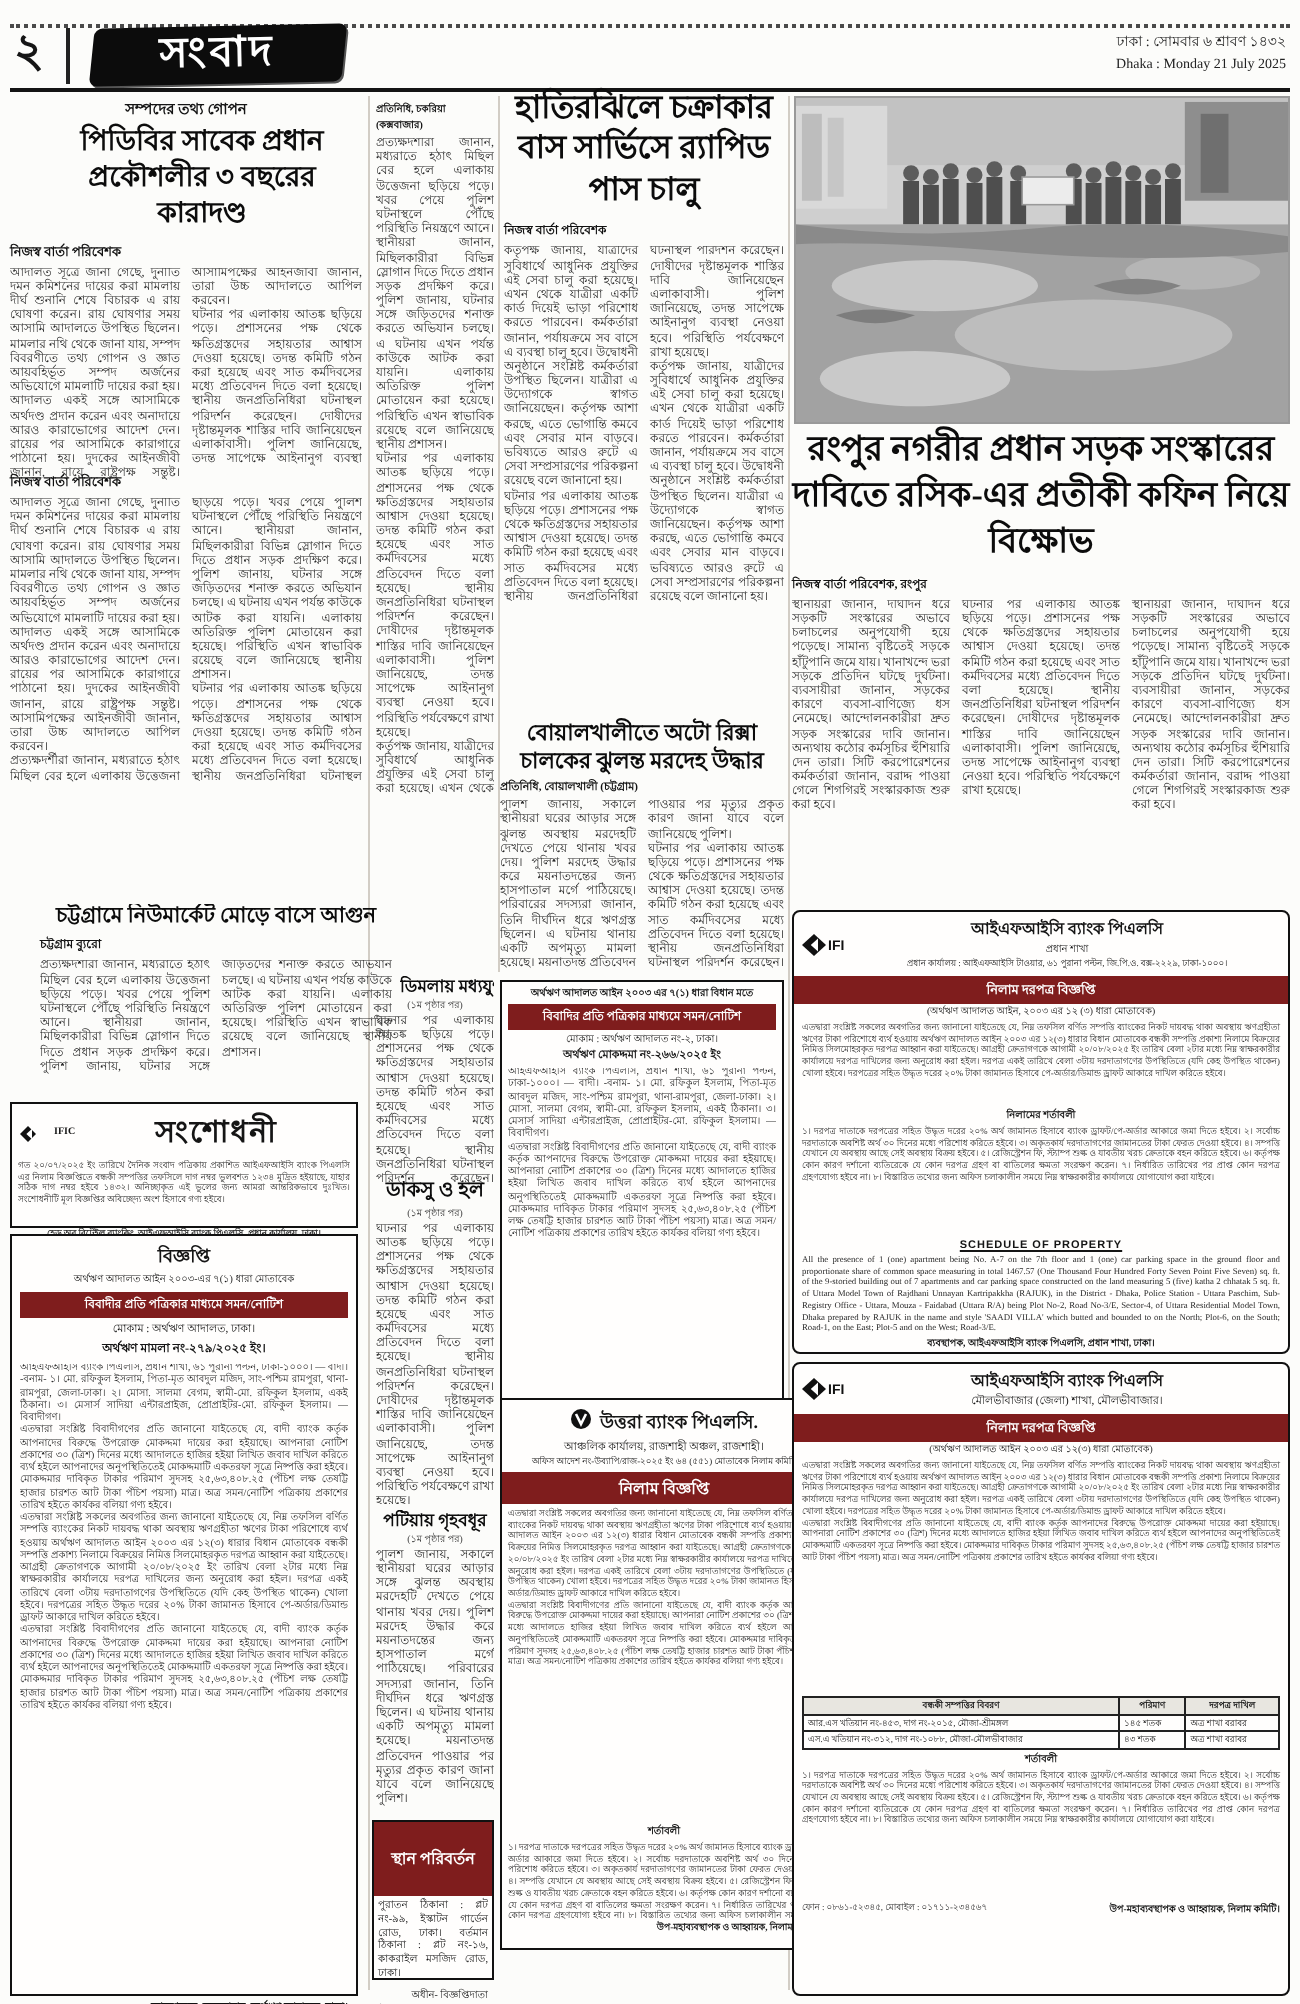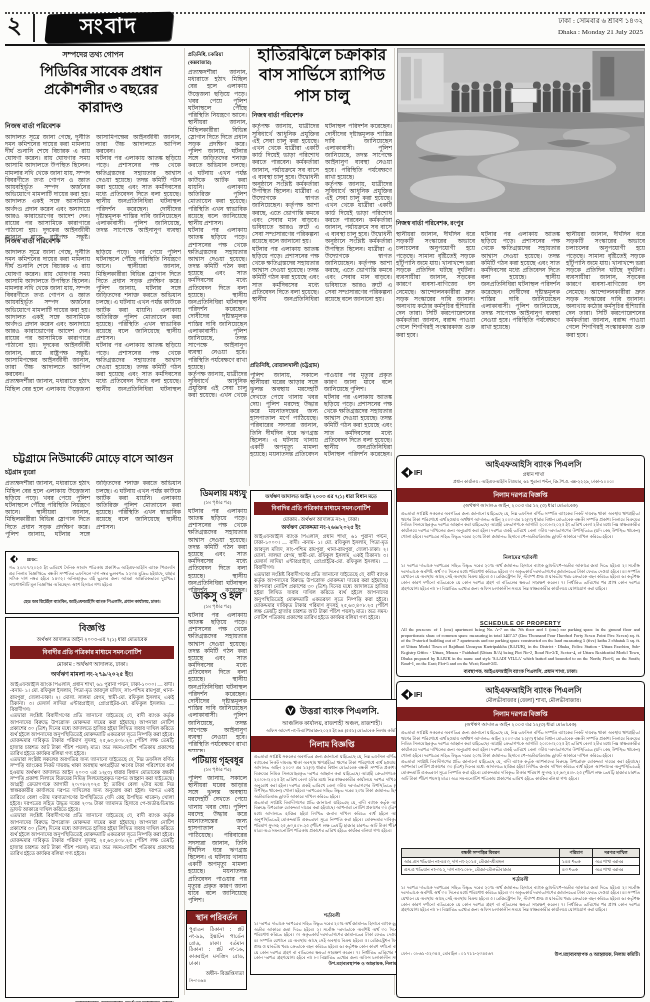--- a/index.html
+++ b/index.html
@@ -69,37 +69,38 @@
 
   <div class="abs" style="left:5px; top:233px; width:176px;">
     <div class="byline" style="font-size:6.5px; margin-top:3px;">নিজস্ব বার্তা পরিবেশক</div>
     <div class="cols2 jt body6 ov" style="height:148px; margin-top:2px;">
       <div>আদালত সূত্রে জানা গেছে, দুর্নীতি দমন কমিশনের দায়ের করা মামলায় দীর্ঘ শুনানি শেষে বিচারক এ রায় ঘোষণা করেন। রায় ঘোষণার সময় আসামি আদালতে উপস্থিত ছিলেন। মামলার নথি থেকে জানা যায়, সম্পদ বিবরণীতে তথ্য গোপন ও জ্ঞাত আয়বহির্ভূত সম্পদ অর্জনের অভিযোগে মামলাটি দায়ের করা হয়। আদালত একই সঙ্গে আসামিকে অর্থদণ্ড প্রদান করেন এবং অনাদায়ে আরও কারাভোগের আদেশ দেন। রায়ের পর আসামিকে কারাগারে পাঠানো হয়। দুদকের আইনজীবী জানান, রায়ে রাষ্ট্রপক্ষ সন্তুষ্ট। আসামিপক্ষের আইনজীবী জানান, তারা উচ্চ আদালতে আপিল করবেন।</div>
       <div>প্রত্যক্ষদর্শীরা জানান, মধ্যরাতে হঠাৎ মিছিল বের হলে এলাকায় উত্তেজনা ছড়িয়ে পড়ে। খবর পেয়ে পুলিশ ঘটনাস্থলে পৌঁছে পরিস্থিতি নিয়ন্ত্রণে আনে। স্থানীয়রা জানান, মিছিলকারীরা বিভিন্ন স্লোগান দিতে দিতে প্রধান সড়ক প্রদক্ষিণ করে। পুলিশ জানায়, ঘটনার সঙ্গে জড়িতদের শনাক্ত করতে অভিযান চলছে। এ ঘটনায় এখন পর্যন্ত কাউকে আটক করা যায়নি। এলাকায় অতিরিক্ত পুলিশ মোতায়েন করা হয়েছে। পরিস্থিতি এখন স্বাভাবিক রয়েছে বলে জানিয়েছে স্থানীয় প্রশাসন।</div>
       <div>ঘটনার পর এলাকায় আতঙ্ক ছড়িয়ে পড়ে। প্রশাসনের পক্ষ থেকে ক্ষতিগ্রস্তদের সহায়তার আশ্বাস দেওয়া হয়েছে। তদন্ত কমিটি গঠন করা হয়েছে এবং সাত কর্মদিবসের মধ্যে প্রতিবেদন দিতে বলা হয়েছে। স্থানীয় জনপ্রতিনিধিরা ঘটনাস্থল পরিদর্শন করেছেন। দোষীদের দৃষ্টান্তমূলক শাস্তির দাবি জানিয়েছেন এলাকাবাসী। পুলিশ জানিয়েছে, তদন্ত সাপেক্ষে আইনানুগ ব্যবস্থা নেওয়া হবে। পরিস্থিতি পর্যবেক্ষণে রাখা হয়েছে।</div>
     </div>
   </div>
 
-  <div class="abs" style="left:5px; top:452px; width:176px;">
+  <div class="abs" style="left:20px; top:452px; width:176px;">
     <div class="hl ov" style="font-size:10.5px; white-space:nowrap;">চট্টগ্রামে নিউমার্কেট মোড়ে বাসে আগুন</div>
     <div class="byline" style="font-size:6px; margin-top:2px;">চট্টগ্রাম ব্যুরো</div>
     <div class="cols2 jt body6 ov" style="height:60px; margin-top:2px;">
       <div>প্রত্যক্ষদর্শীরা জানান, মধ্যরাতে হঠাৎ মিছিল বের হলে এলাকায় উত্তেজনা ছড়িয়ে পড়ে। খবর পেয়ে পুলিশ ঘটনাস্থলে পৌঁছে পরিস্থিতি নিয়ন্ত্রণে আনে। স্থানীয়রা জানান, মিছিলকারীরা বিভিন্ন স্লোগান দিতে দিতে প্রধান সড়ক প্রদক্ষিণ করে। পুলিশ জানায়, ঘটনার সঙ্গে জড়িতদের শনাক্ত করতে অভিযান চলছে। এ ঘটনায় এখন পর্যন্ত কাউকে আটক করা যায়নি। এলাকায় অতিরিক্ত পুলিশ মোতায়েন করা হয়েছে। পরিস্থিতি এখন স্বাভাবিক রয়েছে বলে জানিয়েছে স্থানীয় প্রশাসন।</div>
     </div>
   </div>
 
   <div class="abs box" style="left:5px; top:551px; width:174px; height:63px; padding:2px 3px;">
     <div class="notice-head" style="padding:0;">
       <span class="ific-mark">
         <svg width="16" height="10" viewBox="0 0 16 10">
             <path d="M1,5 L5,1 L9,5 L5,9 Z" fill="#111"></path>
             <path d="M4.2,5 L7,2.4 L7,7.6 Z" fill="#fff"></path>
           </svg>
         <span style="font-size:5px; font-weight:bold;">IFIC</span>
       </span>
+      <span class="b" style="font-size:15px; letter-spacing:1px; flex:1; text-align:center;">সংশোধনী</span>
     </div>
     <div class="jt micro ov" style="height:34px; margin-top:1px;">গত ২০/০৭/২০২৫ ইং তারিখে দৈনিক সংবাদ পত্রিকায় প্রকাশিত আইএফআইসি ব্যাংক পিএলসি এর নিলাম বিজ্ঞপ্তিতে বন্ধকী সম্পত্তির তফসিলে দাগ নম্বর ভুলবশত ১২৩৪ মুদ্রিত হইয়াছে, যাহার সঠিক দাগ নম্বর হইবে ১৪৩২। অনিচ্ছাকৃত এই ভুলের জন্য আমরা আন্তরিকভাবে দুঃখিত। সংশোধনীটি মূল বিজ্ঞপ্তির অবিচ্ছেদ্য অংশ হিসাবে গণ্য হইবে।</div>
     <div class="c micro b ov" style="height:6px;">হেড অব রিটেইল ব্যাংকিং, আইএফআইসি ব্যাংক পিএলসি, প্রধান কার্যালয়, ঢাকা।</div>
   </div>
 
   <div class="abs box" style="left:5px; top:617px; width:174px; height:381px; padding:3px 4px;">
     <div class="c b" style="font-size:9px;">বিজ্ঞপ্তি</div>
     <div class="c" style="font-size:5px;">অর্থঋণ আদালত আইন ২০০৩-এর ৭(১) ধারা মোতাবেক</div>
     <div class="bar" style="font-size:6px; padding:1px 0; margin:2px 0;">বিবাদীর প্রতি পত্রিকার মাধ্যমে সমন/নোটিশ</div>
     <div class="c" style="font-size:5.5px;">মোকাম : অর্থঋণ আদালত, ঢাকা।</div>
@@ -140,37 +141,38 @@
   <div class="abs" style="left:188px; top:755px; width:59px;">
     <div class="hl ov" style="font-size:8.5px; white-space:nowrap;">পটিয়ায় গৃহবধূর</div>
     <div class="cont" style="font-size:4.8px;">(১ম পৃষ্ঠার পর)</div>
     <div class="jt body6 ov" style="height:128px; margin-top:1px;">
       <div>পুলিশ জানায়, সকালে স্থানীয়রা ঘরের আড়ার সঙ্গে ঝুলন্ত অবস্থায় মরদেহটি দেখতে পেয়ে থানায় খবর দেয়। পুলিশ মরদেহ উদ্ধার করে ময়নাতদন্তের জন্য হাসপাতাল মর্গে পাঠিয়েছে। পরিবারের সদস্যরা জানান, তিনি দীর্ঘদিন ধরে ঋণগ্রস্ত ছিলেন। এ ঘটনায় থানায় একটি অপমৃত্যু মামলা হয়েছে। ময়নাতদন্ত প্রতিবেদন পাওয়ার পর মৃত্যুর প্রকৃত কারণ জানা যাবে বলে জানিয়েছে পুলিশ।</div>
 
     </div>
   </div>
 
   <div class="abs box" style="left:186px; top:910px; width:61px; height:80px;">
-    <div class="bar" style="font-size:8px; padding:0 0;">স্থান পরিবর্তন</div>
+    <div class="bar" style="font-size:8px; padding:12px 0;">স্থান পরিবর্তন</div>
     <div class="jt ov" style="font-size:5.2px; line-height:1.3; padding:2px; height:46px;">পুরাতন ঠিকানা : প্লট নং-৯৯, ইস্কাটন গার্ডেন রোড, ঢাকা। বর্তমান ঠিকানা : প্লট নং-১৬, কাকরাইল মসজিদ রোড, ঢাকা।</div>
     <div class="r" style="font-size:5px; padding:0 2px;">অধীন- বিজ্ঞপ্তিদাতা</div>
     <div style="font-size:4.4px; padding:0 2px;">সি-৩০৬৪</div>
   </div>
 
   <div class="abs" style="left:252px; top:45px; width:140px;">
     <div class="hl" style="font-size:16px;">হাতিরঝিলে চক্রাকার বাস সার্ভিসে র‍্যাপিড পাস চালু</div>
     <div class="byline" style="font-size:6px; margin-top:4px;">নিজস্ব বার্তা পরিবেশক</div>
     <div class="cols2 jt body6 ov" style="height:262px; margin-top:2px;">
       <div>কর্তৃপক্ষ জানায়, যাত্রীদের সুবিধার্থে আধুনিক প্রযুক্তির এই সেবা চালু করা হয়েছে। এখন থেকে যাত্রীরা একটি কার্ড দিয়েই ভাড়া পরিশোধ করতে পারবেন। কর্মকর্তারা জানান, পর্যায়ক্রমে সব বাসে এ ব্যবস্থা চালু হবে। উদ্বোধনী অনুষ্ঠানে সংশ্লিষ্ট কর্মকর্তারা উপস্থিত ছিলেন। যাত্রীরা এ উদ্যোগকে স্বাগত জানিয়েছেন। কর্তৃপক্ষ আশা করছে, এতে ভোগান্তি কমবে এবং সেবার মান বাড়বে। ভবিষ্যতে আরও রুটে এ সেবা সম্প্রসারণের পরিকল্পনা রয়েছে বলে জানানো হয়।</div>
       <div>ঘটনার পর এলাকায় আতঙ্ক ছড়িয়ে পড়ে। প্রশাসনের পক্ষ থেকে ক্ষতিগ্রস্তদের সহায়তার আশ্বাস দেওয়া হয়েছে। তদন্ত কমিটি গঠন করা হয়েছে এবং সাত কর্মদিবসের মধ্যে প্রতিবেদন দিতে বলা হয়েছে। স্থানীয় জনপ্রতিনিধিরা ঘটনাস্থল পরিদর্শন করেছেন। দোষীদের দৃষ্টান্তমূলক শাস্তির দাবি জানিয়েছেন এলাকাবাসী। পুলিশ জানিয়েছে, তদন্ত সাপেক্ষে আইনানুগ ব্যবস্থা নেওয়া হবে। পরিস্থিতি পর্যবেক্ষণে রাখা হয়েছে।</div>
       <div>কর্তৃপক্ষ জানায়, যাত্রীদের সুবিধার্থে আধুনিক প্রযুক্তির এই সেবা চালু করা হয়েছে। এখন থেকে যাত্রীরা একটি কার্ড দিয়েই ভাড়া পরিশোধ করতে পারবেন। কর্মকর্তারা জানান, পর্যায়ক্রমে সব বাসে এ ব্যবস্থা চালু হবে। উদ্বোধনী অনুষ্ঠানে সংশ্লিষ্ট কর্মকর্তারা উপস্থিত ছিলেন। যাত্রীরা এ উদ্যোগকে স্বাগত জানিয়েছেন। কর্তৃপক্ষ আশা করছে, এতে ভোগান্তি কমবে এবং সেবার মান বাড়বে। ভবিষ্যতে আরও রুটে এ সেবা সম্প্রসারণের পরিকল্পনা রয়েছে বলে জানানো হয়।</div>
     </div>
   </div>
 
   <div class="abs" style="left:250px; top:360px; width:142px;">
+    <div class="hl" style="font-size:11px;">বোয়ালখালীতে অটো রিক্সা চালকের ঝুলন্ত মরদেহ উদ্ধার</div>
     <div class="byline" style="font-size:5.5px; margin-top:2px;">প্রতিনিধি, বোয়ালখালী (চট্টগ্রাম)</div>
     <div class="cols2 jt body6 ov" style="height:88px; margin-top:2px;">
       <div>পুলিশ জানায়, সকালে স্থানীয়রা ঘরের আড়ার সঙ্গে ঝুলন্ত অবস্থায় মরদেহটি দেখতে পেয়ে থানায় খবর দেয়। পুলিশ মরদেহ উদ্ধার করে ময়নাতদন্তের জন্য হাসপাতাল মর্গে পাঠিয়েছে। পরিবারের সদস্যরা জানান, তিনি দীর্ঘদিন ধরে ঋণগ্রস্ত ছিলেন। এ ঘটনায় থানায় একটি অপমৃত্যু মামলা হয়েছে। ময়নাতদন্ত প্রতিবেদন পাওয়ার পর মৃত্যুর প্রকৃত কারণ জানা যাবে বলে জানিয়েছে পুলিশ।</div>
       <div>ঘটনার পর এলাকায় আতঙ্ক ছড়িয়ে পড়ে। প্রশাসনের পক্ষ থেকে ক্ষতিগ্রস্তদের সহায়তার আশ্বাস দেওয়া হয়েছে। তদন্ত কমিটি গঠন করা হয়েছে এবং সাত কর্মদিবসের মধ্যে প্রতিবেদন দিতে বলা হয়েছে। স্থানীয় জনপ্রতিনিধিরা ঘটনাস্থল পরিদর্শন করেছেন। দোষীদের দৃষ্টান্তমূলক শাস্তির দাবি জানিয়েছেন এলাকাবাসী। পুলিশ জানিয়েছে, তদন্ত সাপেক্ষে আইনানুগ ব্যবস্থা নেওয়া হবে। পরিস্থিতি পর্যবেক্ষণে রাখা হয়েছে।</div>
     </div>
   </div>
 
   <div class="abs box" style="left:250px; top:490px; width:142px; height:228px; padding:2px 3px;">
     <div class="c b" style="font-size:5px;">অর্থঋণ আদালত আইন ২০০৩ এর ৭(১) ধারা বিধান মতে</div>
     <div class="bar" style="font-size:6px; padding:1px 0; margin:1px 0;">বিবাদির প্রতি পত্রিকার মাধ্যমে সমন/নোটিশ</div>
@@ -254,20 +256,21 @@
       <ellipse cx="150" cy="120" rx="70" ry="18" fill="#bdbdbd"></ellipse>
       <ellipse cx="60" cy="142" rx="48" ry="14" fill="#c9c9c9"></ellipse>
       <ellipse cx="200" cy="88" rx="34" ry="9" fill="#b5b5b5"></ellipse>
       <path d="M0,64 Q60,72 120,66 T248,70 L248,78 Q180,84 110,78 T0,74 Z" fill="#8a8a8a"></path>
       <path d="M20,110 q18,-6 40,0 q-20,8 -40,0Z" fill="#7d7d7d"></path>
       <path d="M150,95 q22,-7 44,0 q-22,9 -44,0Z" fill="#828282"></path>
     </svg>
   </div>
 
   <div class="abs" style="left:396px; top:214px; width:249px;">
+    <div class="hl" style="font-size:17px; line-height:1.35;">রংপুর নগরীর প্রধান সড়ক সংস্কারের দাবিতে রসিক-এর প্রতীকী কফিন নিয়ে বিক্ষোভ</div>
     <div class="byline" style="font-size:6px; margin-top:4px;">নিজস্ব বার্তা পরিবেশক, রংপুর</div>
     <div class="cols3 jt body6 ov" style="height:144px; margin-top:2px;">
       <div>স্থানীয়রা জানান, দীর্ঘদিন ধরে সড়কটি সংস্কারের অভাবে চলাচলের অনুপযোগী হয়ে পড়েছে। সামান্য বৃষ্টিতেই সড়কে হাঁটুপানি জমে যায়। খানাখন্দে ভরা সড়কে প্রতিদিন ঘটছে দুর্ঘটনা। ব্যবসায়ীরা জানান, সড়কের কারণে ব্যবসা-বাণিজ্যে ধস নেমেছে। আন্দোলনকারীরা দ্রুত সড়ক সংস্কারের দাবি জানান। অন্যথায় কঠোর কর্মসূচির হুঁশিয়ারি দেন তারা। সিটি করপোরেশনের কর্মকর্তারা জানান, বরাদ্দ পাওয়া গেলে শিগগিরই সংস্কারকাজ শুরু করা হবে।</div>
       <div>ঘটনার পর এলাকায় আতঙ্ক ছড়িয়ে পড়ে। প্রশাসনের পক্ষ থেকে ক্ষতিগ্রস্তদের সহায়তার আশ্বাস দেওয়া হয়েছে। তদন্ত কমিটি গঠন করা হয়েছে এবং সাত কর্মদিবসের মধ্যে প্রতিবেদন দিতে বলা হয়েছে। স্থানীয় জনপ্রতিনিধিরা ঘটনাস্থল পরিদর্শন করেছেন। দোষীদের দৃষ্টান্তমূলক শাস্তির দাবি জানিয়েছেন এলাকাবাসী। পুলিশ জানিয়েছে, তদন্ত সাপেক্ষে আইনানুগ ব্যবস্থা নেওয়া হবে। পরিস্থিতি পর্যবেক্ষণে রাখা হয়েছে।</div>
       <div>স্থানীয়রা জানান, দীর্ঘদিন ধরে সড়কটি সংস্কারের অভাবে চলাচলের অনুপযোগী হয়ে পড়েছে। সামান্য বৃষ্টিতেই সড়কে হাঁটুপানি জমে যায়। খানাখন্দে ভরা সড়কে প্রতিদিন ঘটছে দুর্ঘটনা। ব্যবসায়ীরা জানান, সড়কের কারণে ব্যবসা-বাণিজ্যে ধস নেমেছে। আন্দোলনকারীরা দ্রুত সড়ক সংস্কারের দাবি জানান। অন্যথায় কঠোর কর্মসূচির হুঁশিয়ারি দেন তারা। সিটি করপোরেশনের কর্মকর্তারা জানান, বরাদ্দ পাওয়া গেলে শিগগিরই সংস্কারকাজ শুরু করা হবে।</div>
     </div>
   </div>
 
   <div class="abs box" style="left:396px; top:455px; width:249px; height:222px; border-radius:4px;">
     <div class="notice-head">

